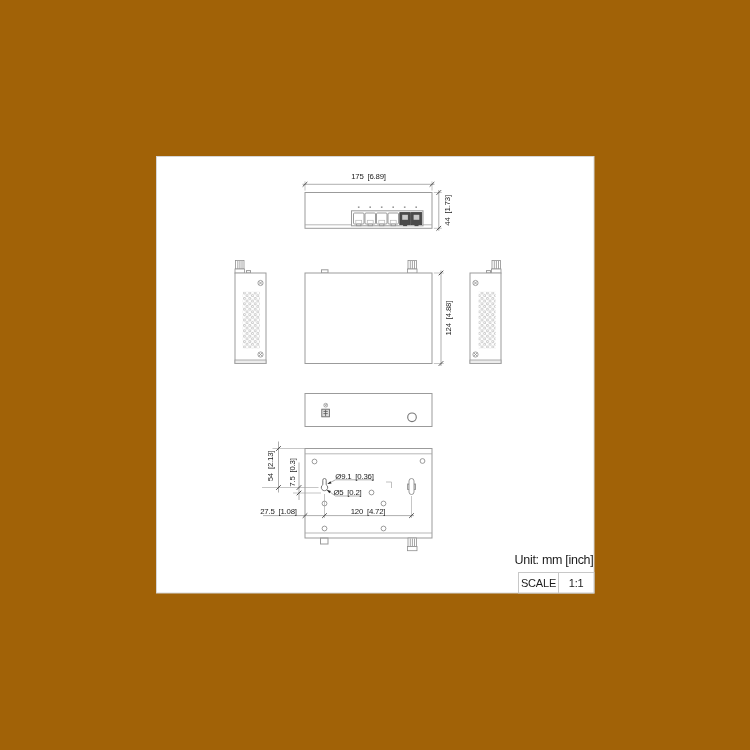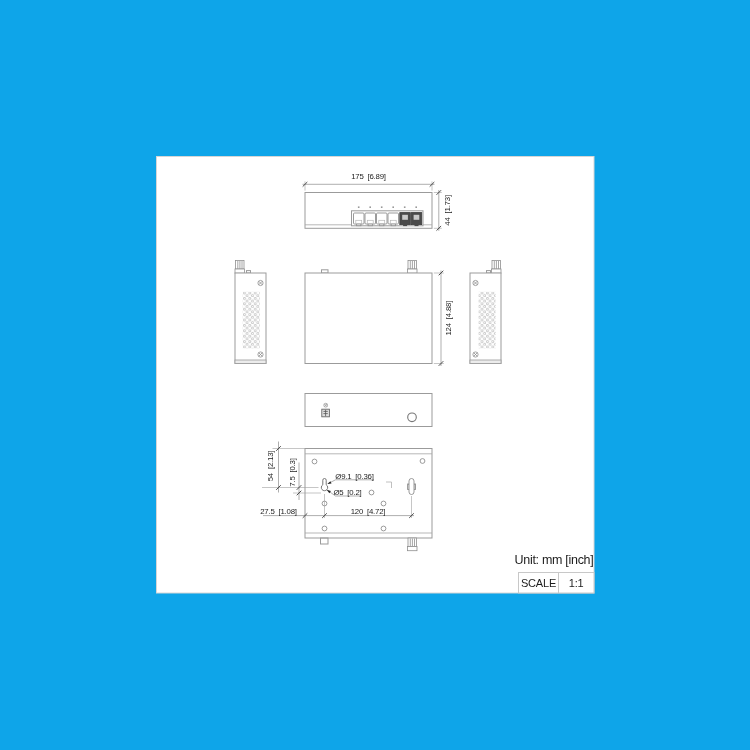--- a/index.html
+++ b/index.html
@@ -1,16 +1,16 @@
 <!DOCTYPE html>
 <html><head>
 <meta charset="utf-8">
 <style>
   html,body{margin:0;padding:0;background:#ffffff;}
-  .stage{position:relative;width:750px;height:750px;background:#0ea5e9;overflow:hidden;}
+  .stage{position:relative;width:750px;height:750px;background:#a16207;overflow:hidden;}
   svg text{font-family:"Liberation Sans","DejaVu Sans",sans-serif;fill:#1c1c1c;white-space:pre;}
   .dim{font-size:7.8px;letter-spacing:-0.2px;}
   .note{font-size:12.5px;letter-spacing:-0.3px;}
   .tbl{font-size:11px;letter-spacing:-0.2px;}
   .ln{stroke:#9b9b9b;stroke-width:1;fill:#ffffff;}
   .lnf{stroke:#9b9b9b;stroke-width:1;fill:none;}
   .inner{stroke:#a5a5a5;stroke-width:0.8;fill:none;}
   .dimln{stroke:#8c8c8c;stroke-width:0.7;fill:none;}
   .extln{stroke:#a0a0a0;stroke-width:0.6;fill:none;}
   .hole{stroke:#8f8f8f;stroke-width:0.9;fill:#ffffff;}

